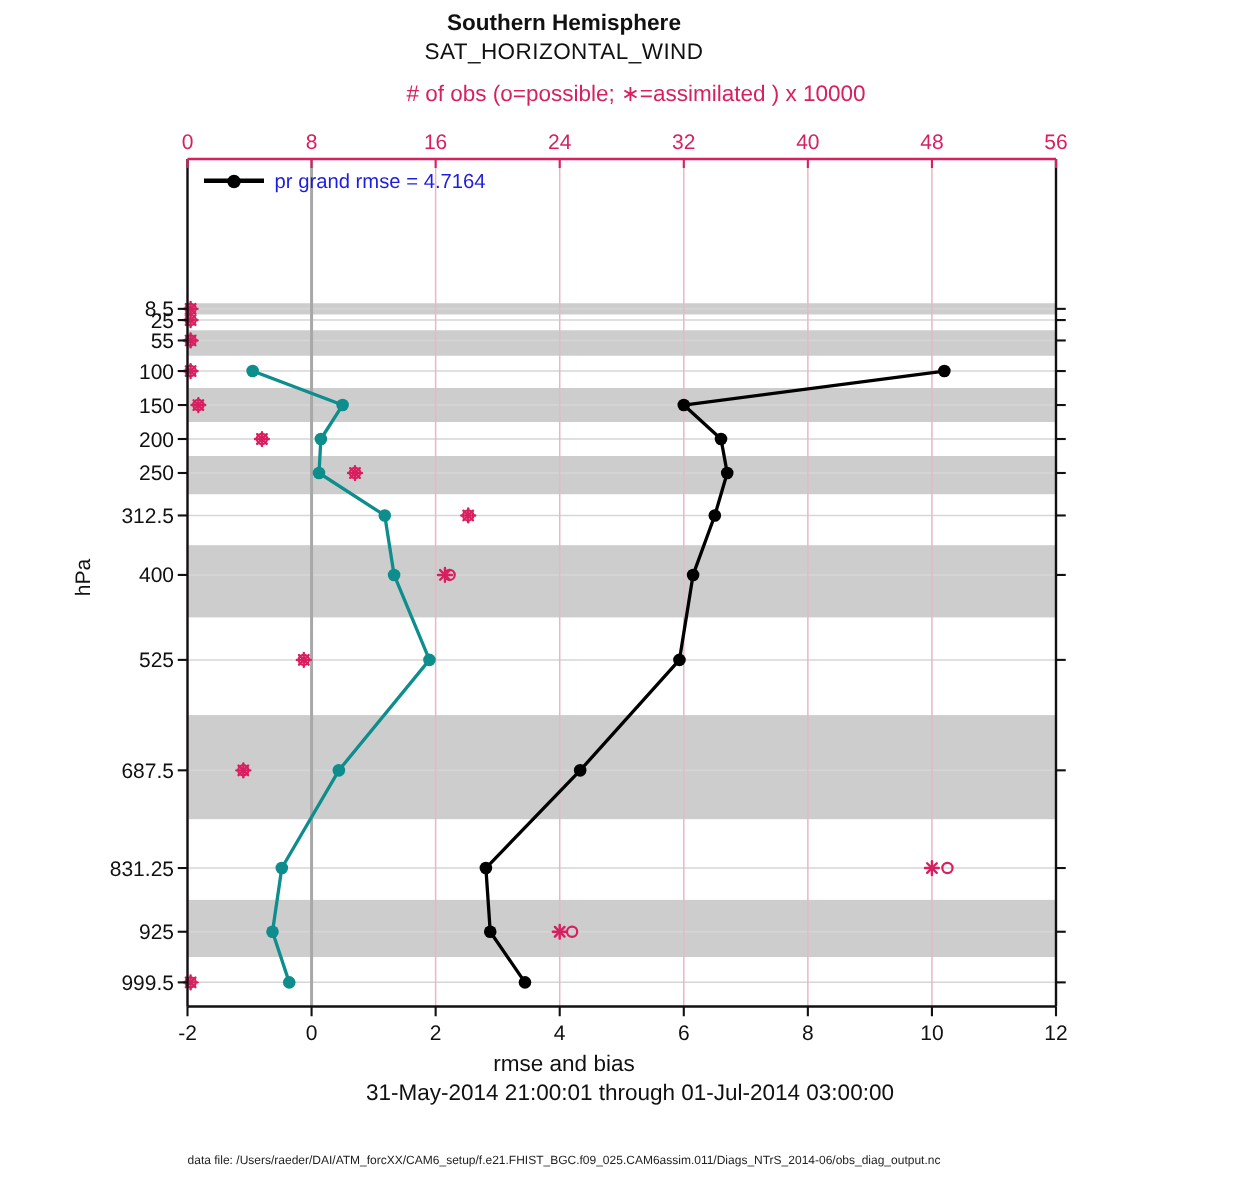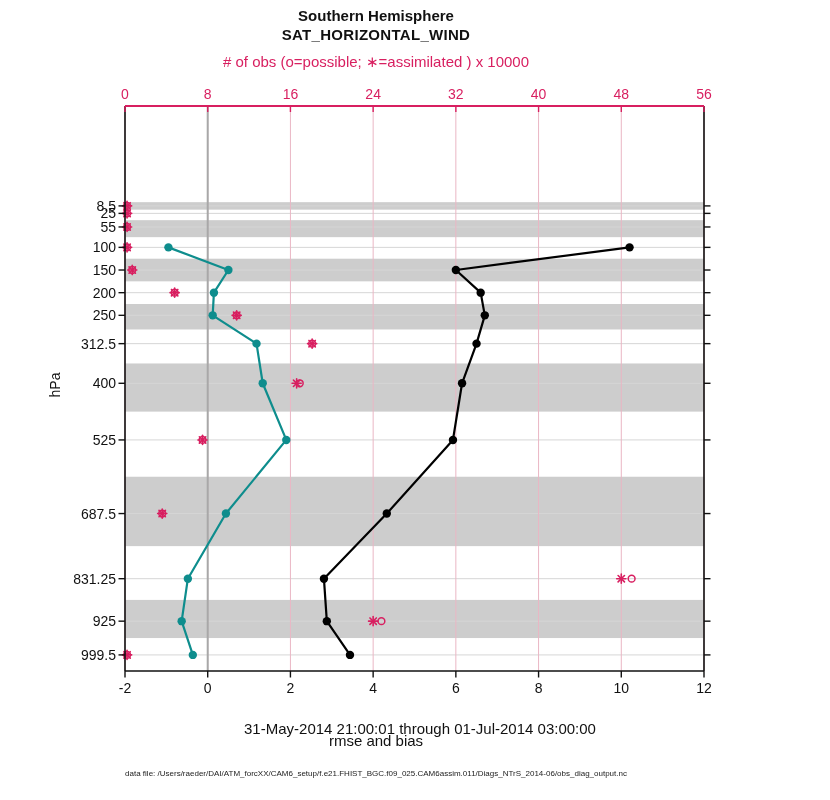--- a/index.html
+++ b/index.html
@@ -4,23 +4,23 @@
 <style>
   html,body{margin:0;padding:0;}
   body{
     width:830px;height:800px;background:#ffffff;position:relative;overflow:hidden;
     font-family:"Liberation Sans","DejaVu Sans",sans-serif;color:#111;
   }
   #plot{position:absolute;left:0;top:0;}
   .abs{position:absolute;}
   .ctr{left:0;width:752px;text-align:center;}
   .title1{top:7px;font-size:15px;font-weight:bold;}
-  .title2{top:26px;font-size:15px;font-weight:bold;letter-spacing:.3px;}
+  .title2{top:26px;font-size:15px;font-weight:normal;letter-spacing:.3px;}
   .obslabel{top:53px;font-size:15px;}
-  .xlabel{top:701px;font-size:15px;margin-top:31px;}
+  .xlabel{top:701px;font-size:15px;}
   .daterange{top:720px;font-size:15px;margin-left:44px;}
   .datafile{top:769px;font-size:8px;color:#222;}
   .ylabel{left:36px;top:376px;width:40px;height:18px;text-align:center;
           font-size:14px;transform:rotate(-90deg);}
   .legend{left:136px;top:111px;display:flex;flex-direction:column;}
   .legend-row{display:flex;align-items:center;height:19px;}
   .legend-line{position:relative;width:40px;height:2.5px;display:inline-block;flex:0 0 40px;}
   .legend-dot{position:absolute;left:50%;top:50%;transform:translate(-50%,-50%);
               width:9px;height:9px;border-radius:50%;}
   .legend-text{margin-left:7px;font-size:13.5px;white-space:nowrap;}
@@ -229,21 +229,27 @@
     <line x1="118.5" y1="621.1603849238171" x2="125" y2="621.1603849238171" stroke="#111111" stroke-width="1.4"></line>
     <line x1="704" y1="621.1603849238171" x2="710.5" y2="621.1603849238171" stroke="#111111" stroke-width="1.4"></line>
     <text x="116" y="626.1603849238171" text-anchor="end" font-size="14px" fill="#111111">925</text>
     <line x1="118.5" y1="654.9153969526865" x2="125" y2="654.9153969526865" stroke="#111111" stroke-width="1.4"></line>
     <line x1="704" y1="654.9153969526865" x2="710.5" y2="654.9153969526865" stroke="#111111" stroke-width="1.4"></line>
     <text x="116" y="659.9153969526865" text-anchor="end" font-size="14px" fill="#111111">999.5</text>
   </svg>
 
 <div class="abs ctr title1">Southern Hemisphere</div>
 <div class="abs ctr title2">SAT_HORIZONTAL_WIND</div>
-<div class="abs ctr obslabel" style="color: rgb(216, 31, 96);"># of obs (o=possible; ∗=assimilated ) x 10000</div>
+<div class="abs ctr obslabel" style="color: rgb(216, 31, 96); padding-left: 48px;"># of obs (o=possible; ∗=assimilated ) x 10000</div>
 
 <div class="abs legend">
+  <div class="legend-row">
+    <span class="legend-line" style="background: rgb(0, 0, 0);">
+        <span class="legend-dot" style="background: rgb(0, 0, 0);"></span>
+      </span>
+    <span class="legend-text" style="color: rgb(29, 29, 222);">pr grand rmse = 4.7164</span>
+  </div>
 </div>
 
 <div class="abs ylabel">hPa</div>
 <div class="abs ctr xlabel">rmse and bias</div>
 <div class="abs ctr daterange">31-May-2014 21:00:01 through 01-Jul-2014 03:00:00</div>
 <div class="abs ctr datafile">data file: /Users/raeder/DAI/ATM_forcXX/CAM6_setup/f.e21.FHIST_BGC.f09_025.CAM6assim.011/Diags_NTrS_2014-06/obs_diag_output.nc</div>
 
 </body></html>

